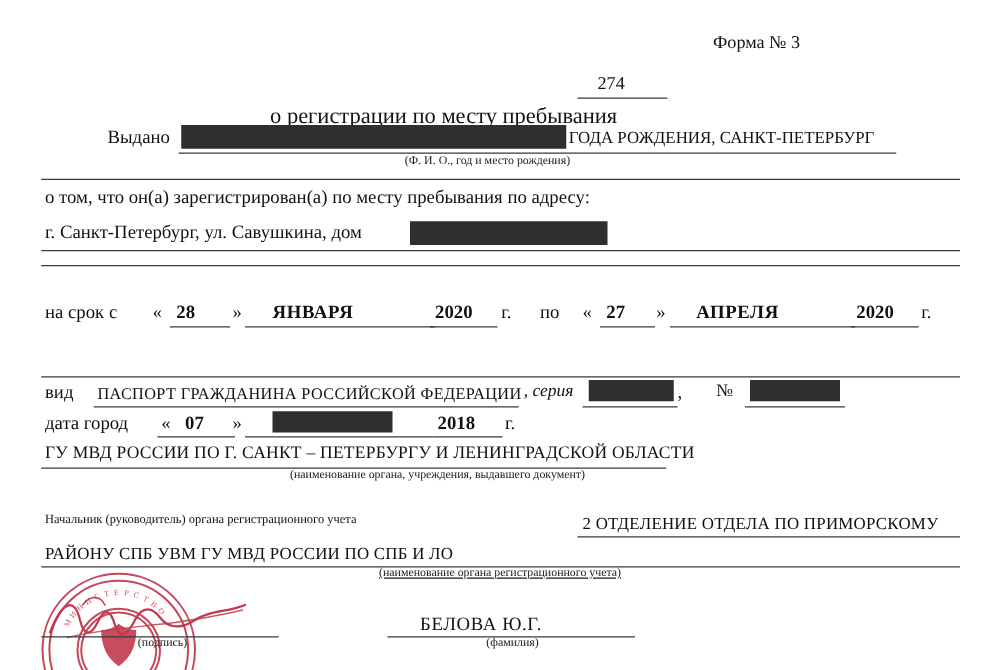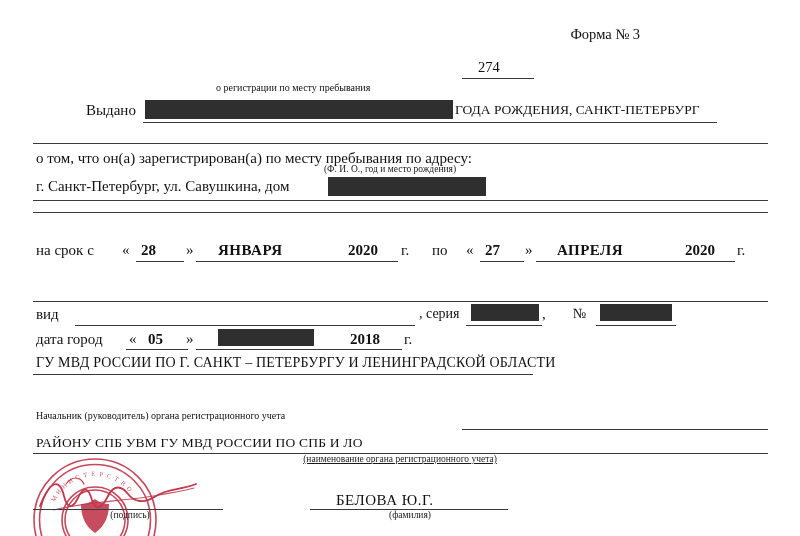--- a/index.html
+++ b/index.html
@@ -54,29 +54,29 @@
   }
   #cert-number {
     left: 478px; top: 55px;
     font-size: 14.5px;
   }
   #cert-number-line {
     left: 462px; top: 74px; width: 72px;
   }
   #title-sub {
     left: 216px; top: 78px;
-    font-size: 10px;
+    font-size: 18px;
   }
 
   #issued-label { left: 86px; top: 98px; font-size: 15px; }
   #issued-tail   { left: 455px; top: 98px; font-size: 13.5px; }
   #issued-redact { left: 145px; top: 96px; width: 308px; height: 19px; }
   #issued-line   { left: 143px; top: 118px; width: 574px; }
 
-  #cap-fio { left: 240px; top: 120px; width: 300px; margin-top: 40px; }
+  #cap-fio { left: 240px; top: 120px; width: 300px; }
 
   #line-2 { left: 33px; top: 139px; width: 735px; }
 
   #about-text { left: 36px; top: 146px; font-size: 15px; }
 
   #addr-text  { left: 36px; top: 174px; font-size: 15px; }
   #addr-redact{ left: 328px; top: 173px; width: 158px; height: 19px; }
   #line-3 { left: 33px; top: 196px; width: 735px; }
   #line-4 { left: 33px; top: 208px; width: 735px; }
   #cap-addr { left: 130px; top: 210px; width: 540px; }
@@ -101,21 +101,21 @@
   #l-year1  { left: 344px; top: 257px; width: 54px; }
   #l-day2   { left: 480px; top: 257px; width: 44px; }
   #l-month2 { left: 536px; top: 257px; width: 148px; }
   #l-year2  { left: 681px; top: 257px; width: 54px; }
 
   #doc-title { left: 36px; top: 278px; font-size: 15px; }
   #doc-line-top { left: 33px; top: 297px; width: 735px; }
 
   #kind-label { left: 36px; top: 302px; font-size: 15px; }
   #kind-value { left: 78px; top: 303px; font-size: 13px; letter-spacing: .3px; }
-  #seria-label { left: 419px; top: 302px; font-size: 14px; }
+  #seria-label { left: 419px; top: 302px; font-size: 14px; font-style: italic; }
   #seria-redact { left: 471px; top: 300px; width: 68px; height: 17px; }
   #comma { left: 542px; top: 302px; font-size: 15px; }
   #no-label { left: 573px; top: 302px; font-size: 14px; }
   #no-redact { left: 600px; top: 300px; width: 72px; height: 17px; }
   #l-kind { left: 75px; top: 321px; width: 340px; }
   #l-seria { left: 466px; top: 321px; width: 76px; }
   #l-no { left: 596px; top: 321px; width: 80px; }
 
   #date-label { left: 36px; top: 327px; font-size: 15px; }
   #date-q1 { left: 129px; top: 327px; font-size: 15px; }
@@ -202,44 +202,47 @@
   <div class="line" id="l-day1"></div>
   <div class="line" id="l-month1"></div>
   <div class="line" id="l-year1"></div>
   <div class="line" id="l-day2"></div>
   <div class="line" id="l-month2"></div>
   <div class="line" id="l-year2"></div>
 
   <div class="line" id="doc-line-top"></div>
 
   <div class="txt" id="kind-label">вид</div>
+  <div class="txt" id="kind-value">ПАСПОРТ ГРАЖДАНИНА РОССИЙСКОЙ ФЕДЕРАЦИИ</div>
   <div class="txt" id="seria-label">, серия</div>
   <div class="redact" id="seria-redact"></div>
   <div class="txt" id="comma">,</div>
   <div class="txt" id="no-label">№</div>
   <div class="redact" id="no-redact"></div>
   <div class="line" id="l-kind"></div>
   <div class="line" id="l-seria"></div>
   <div class="line" id="l-no"></div>
 
   <div class="txt" id="date-label">дата город</div>
   <div class="txt" id="date-q1">«</div>
-  <div class="txt" id="date-day">05</div>
+  <div class="txt" id="date-day">07</div>
   <div class="txt" id="date-q2">»</div>
   <div class="redact" id="date-redact"></div>
   <div class="txt" id="date-year">2018</div>
   <div class="txt" id="date-g">г.</div>
   <div class="line" id="l-ddate"></div>
   <div class="line" id="l-dmonth"></div>
   <div class="line" id="l-dyear"></div>
 
   <div class="txt" id="organ-value">ГУ  МВД  РОССИИ  ПО  Г. САНКТ – ПЕТЕРБУРГУ  И  ЛЕНИНГРАДСКОЙ ОБЛАСТИ</div>
   <div class="line" id="l-organ"></div>
+  <div class="caption" id="cap-organ">(наименование органа, учреждения, выдавшего документ)</div>
 
   <div class="txt" id="chief-label">Начальник (руководитель) органа регистрационного учета</div>
+  <div class="txt" id="chief-value1">2 ОТДЕЛЕНИЕ ОТДЕЛА  ПО ПРИМОРСКОМУ</div>
   <div class="line" id="l-chief1"></div>
   <div class="txt" id="chief-value2">РАЙОНУ СПБ УВМ  ГУ  МВД РОССИИ  ПО СПБ  И  ЛО</div>
   <div class="line" id="l-chief2"></div>
   <div class="caption" id="cap-reg-organ">(наименование органа регистрационного учета)</div>
 
   <svg id="signature" viewBox="0 0 180 42">
     <path d="M4 32 C14 6, 24 4, 28 22 C31 34, 36 36, 42 24 C47 13, 52 12, 56 26 C60 38, 66 34, 72 22
              C78 10, 86 12, 92 20 C98 28, 108 30, 120 22 C132 14, 146 16, 160 10" fill="none" stroke="#c0394d" stroke-width="1.8" stroke-linecap="round"></path>
     <path d="M18 36 C40 30, 70 28, 104 24 C124 21, 142 18, 158 14" fill="none" stroke="#c0394d" stroke-width="1.1" stroke-linecap="round" opacity="0.85"></path>
     <path d="M30 10 C36 2, 44 2, 48 10" fill="none" stroke="#c0394d" stroke-width="1.2" stroke-linecap="round"></path>

